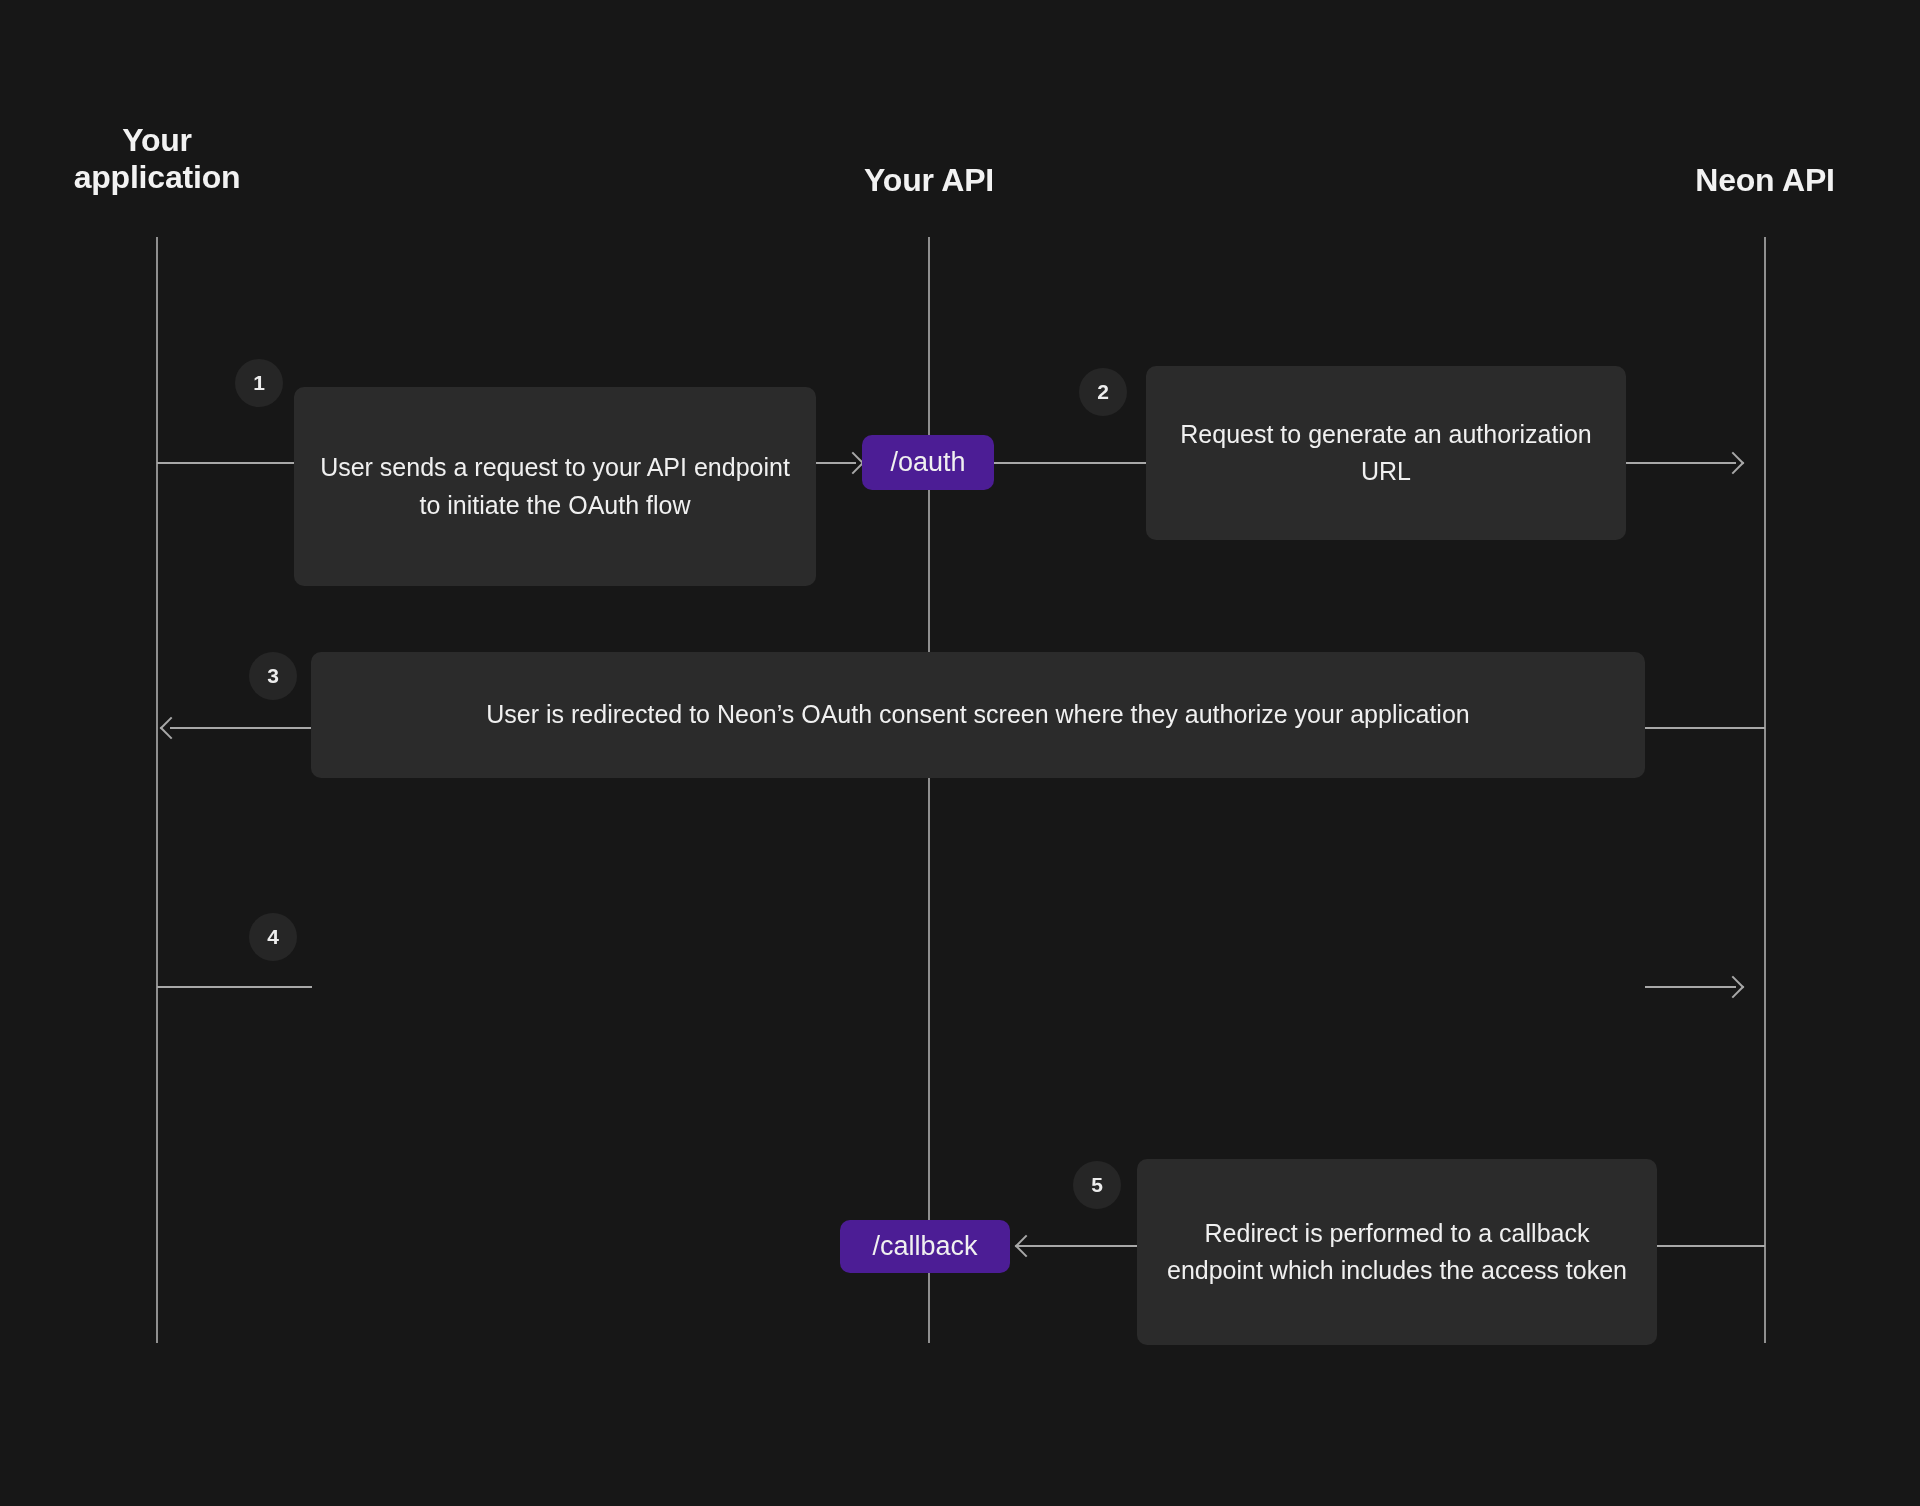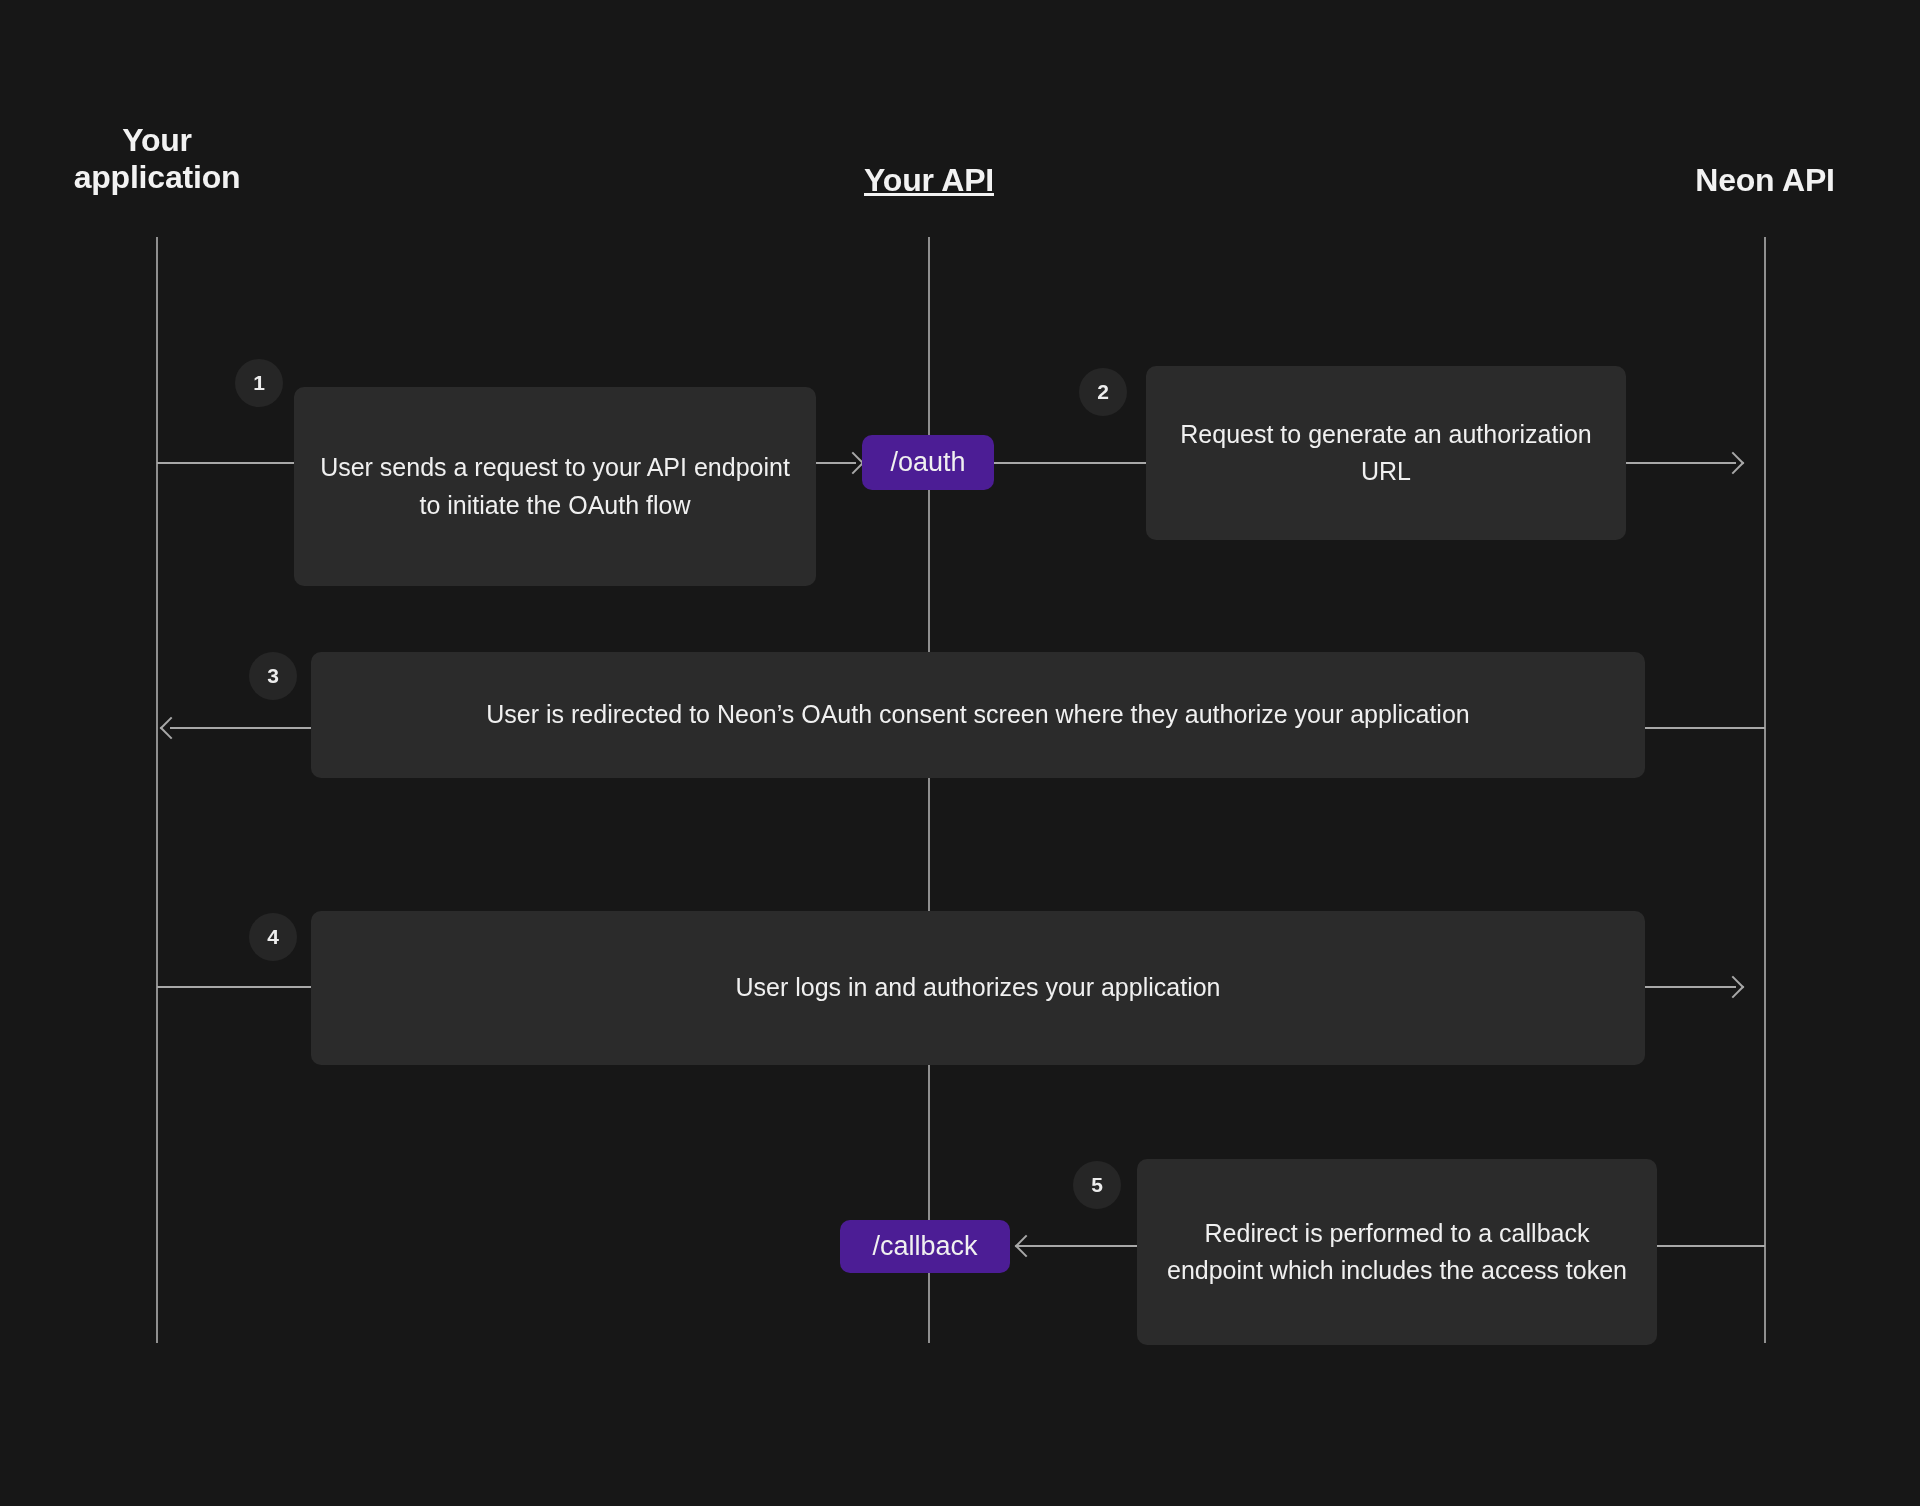--- a/index.html
+++ b/index.html
@@ -25,21 +25,21 @@
     position: absolute;
     color: #f2f2f2;
     font-size: 32px;
     font-weight: 700;
     line-height: 1.15;
     text-align: center;
     white-space: pre-line;
     letter-spacing: -0.2px;
   }
   .participant-label.p0 { left: 0px;    top: 122px; width: 314px; }
-  .participant-label.p1 { left: 772px;  top: 162px; width: 314px; text-decoration: underline; }
+  .participant-label.p1 { left: 772px;  top: 162px; width: 314px; }
   .participant-label.p2 { left: 1608px; top: 162px; width: 314px; }
 
   
   .lifeline {
     position: absolute;
     width: 2px;
     background: #8f8f8f;
     top: 237px;
     height: 1106px;
   }
@@ -173,23 +173,20 @@
 
   <div class="chev left" style="left:163px; top:720px;"></div>
   <div class="conn c-box3-left"></div>
   <div class="msg-box box3">
     <span class="msg-text">User is redirected to Neon’s OAuth consent screen where they authorize your application</span>
   </div>
   <div class="badge b3">3</div>
   <div class="conn c-box3-right"></div>
 
   <div class="conn c-box4-left"></div>
-  <div class="msg-box box4">
-    <span class="msg-text">User logs in and authorizes your application</span>
-  </div>
   <div class="badge b4">4</div>
   <div class="conn c-box4-right"></div>
   <div class="chev right" style="left:1725px; top:979px;"></div>
 
   <div class="pill callback">/callback</div>
   <div class="chev left" style="left:1018px; top:1238px;"></div>
   <div class="conn c-box5-to-cb"></div>
   <div class="msg-box box5">
     <span class="msg-text">Redirect is performed to a callback endpoint which includes the access token</span>
   </div>

